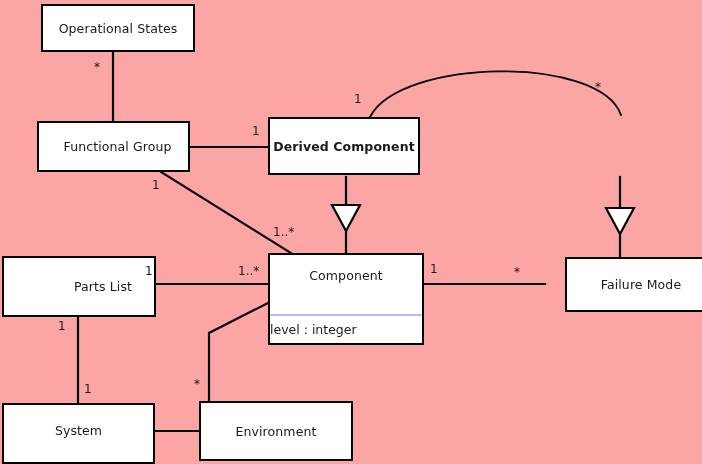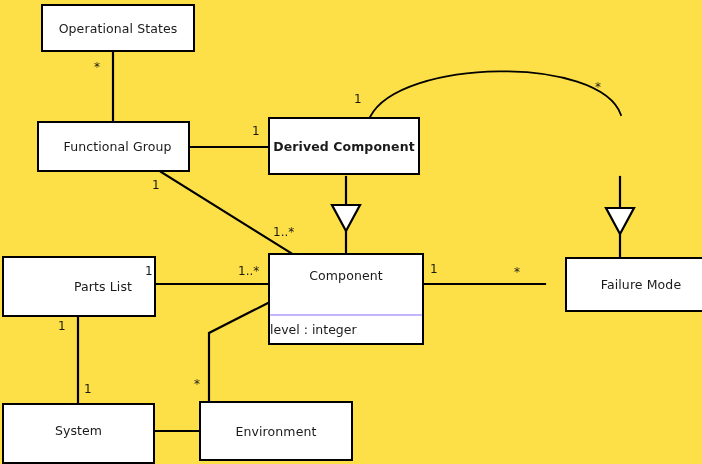--- a/index.html
+++ b/index.html
@@ -4,21 +4,21 @@
 <style>
   html, body {
     margin: 0;
     padding: 0;
     background: #ffffff;
   }
   #diagram {
     position: relative;
     width: 702px;
     height: 464px;
-    background: #fde047;
+    background: #fca5a5;
     font-family: "DejaVu Sans", sans-serif;
     overflow: hidden;
   }
   #edges {
     position: absolute;
     left: 0; top: 0;
     width: 702px;
     height: 464px;
   }
   .uml-class {

